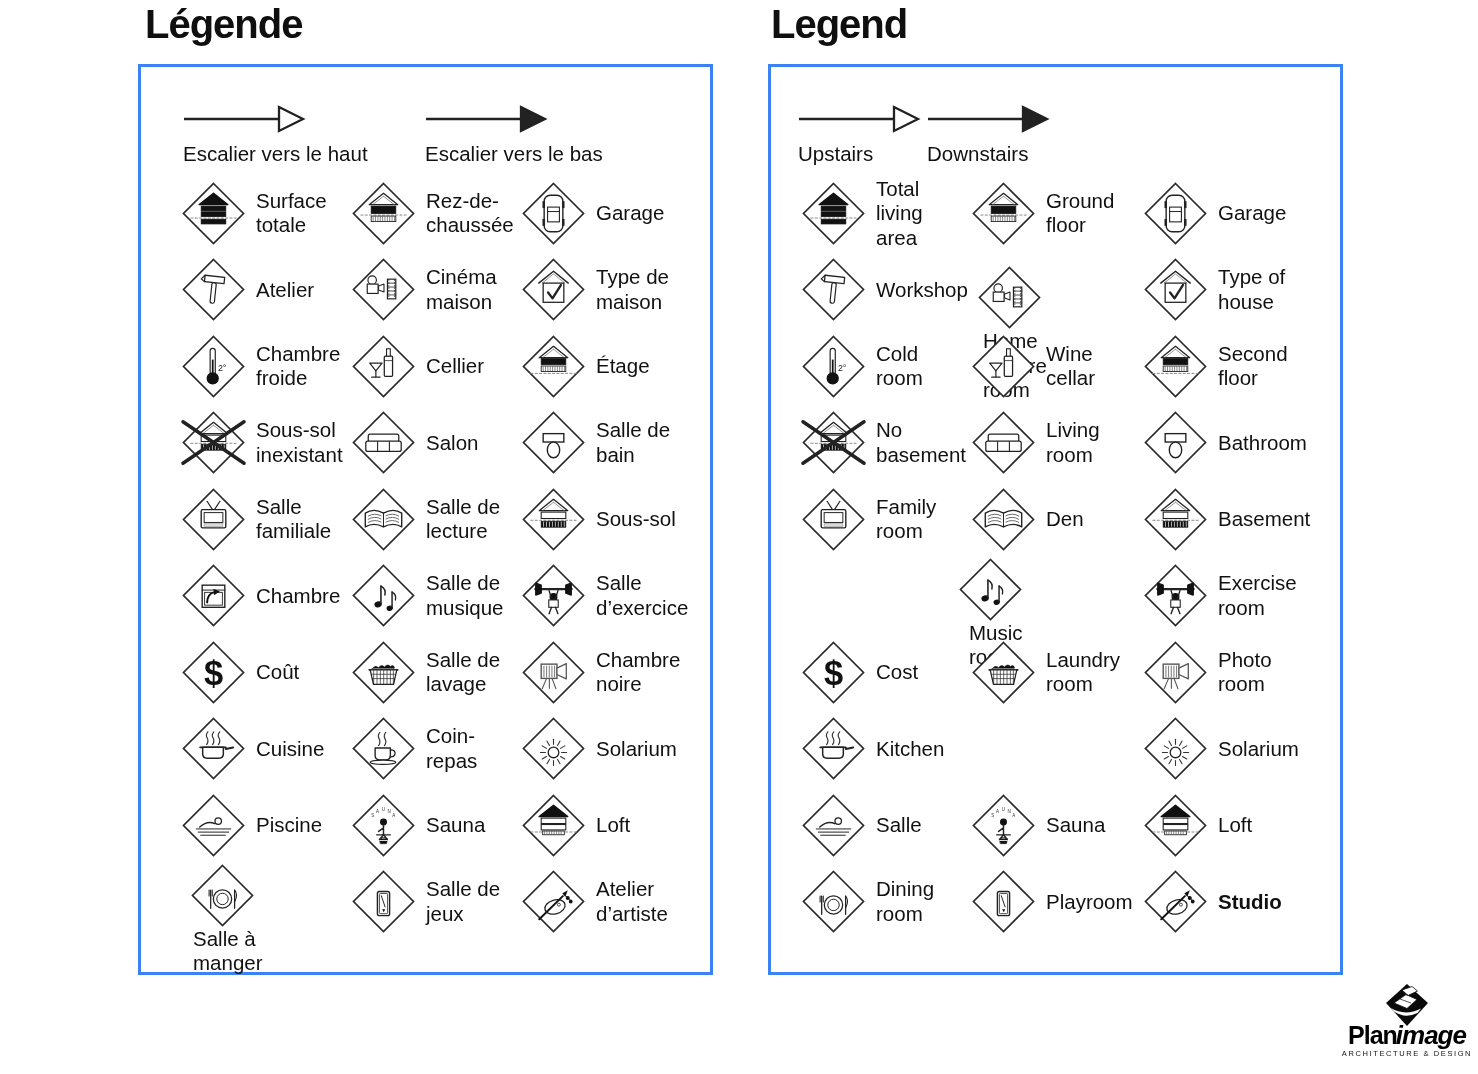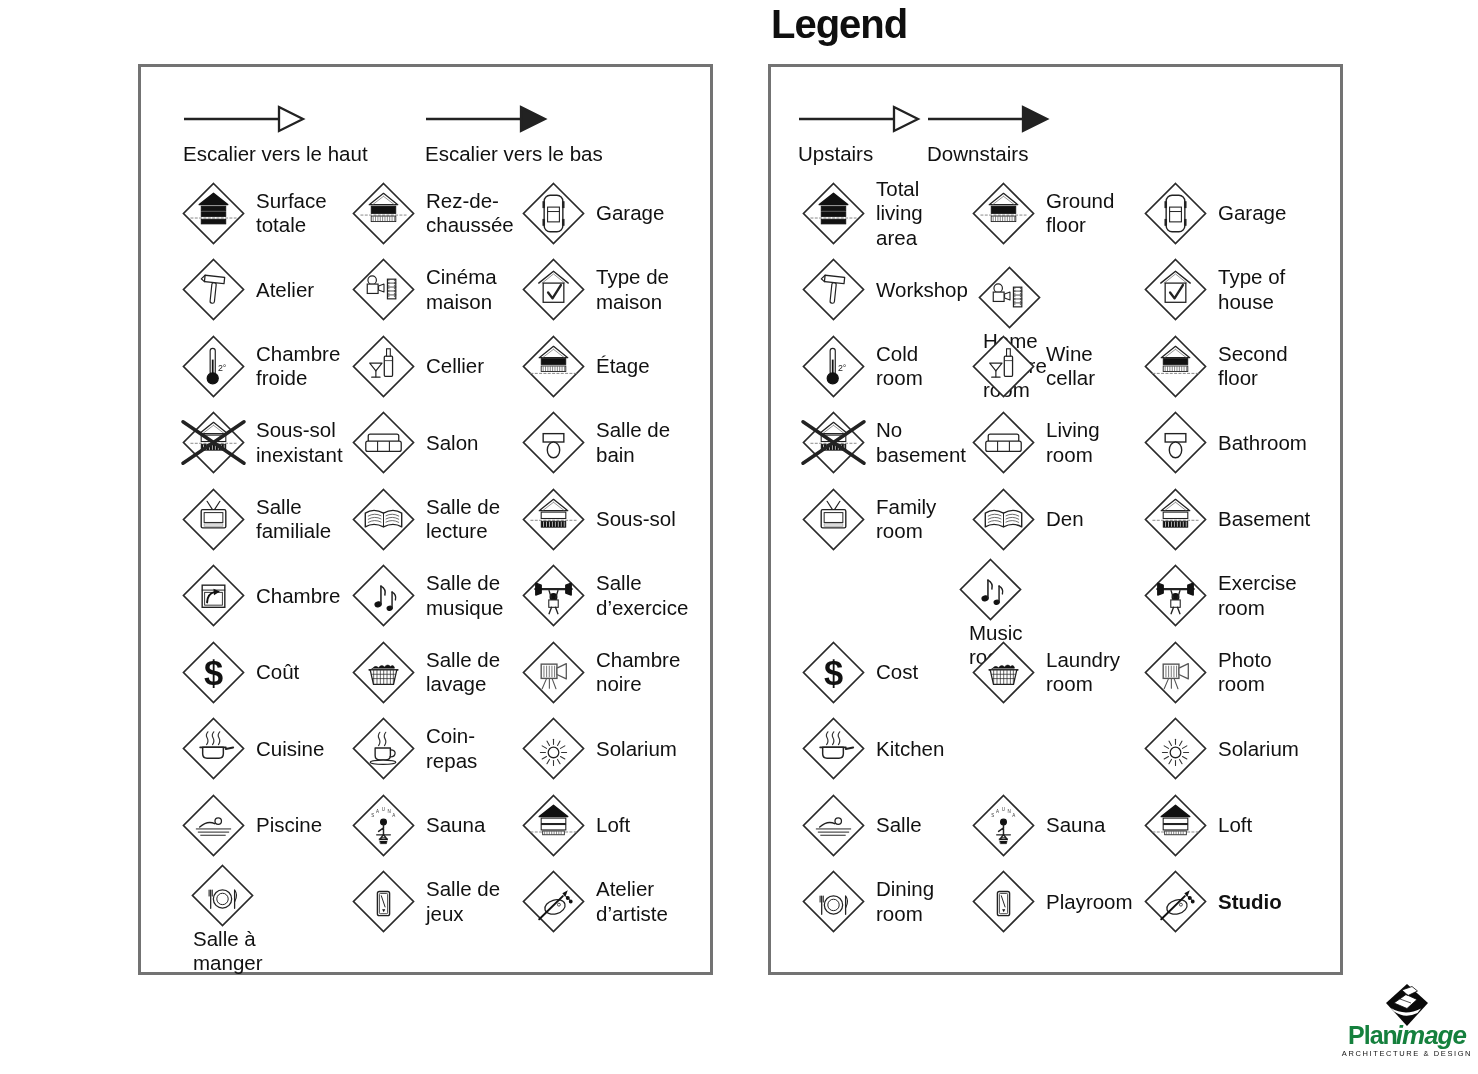--- a/index.html
+++ b/index.html
@@ -1,34 +1,35 @@
 <!DOCTYPE html>
 <html><head>
 <meta charset="utf-8">
 <style>
   html,body{margin:0;padding:0;background:#fff;font-family:"Liberation Sans",sans-serif;color:#1a1a1a;}
   #screen{position:relative;width:1478px;height:1074px;background:#fff;overflow:hidden;}
   .page-title{position:absolute;top:2px;font-size:40px;font-weight:bold;letter-spacing:-1px;color:#0f0f0f;}
-  .panel{position:absolute;top:64px;width:575px;height:911px;border:3px solid #737373;background:#fff;box-sizing:border-box;}
+  .panel{position:absolute;top:64px;width:575px;height:911px;border:3px solid #3b82f6;background:#fff;box-sizing:border-box;}
   .stair-group{position:absolute;top:37px;}
   .stair-label{margin-top:8px;font-size:20.5px;color:#111;white-space:nowrap;}
   .cell{position:absolute;display:flex;align-items:center;height:76.5px;}
   .cell svg{flex:0 0 auto;display:block;}
   .cell-label{margin-left:11px;font-size:20.5px;line-height:24.5px;white-space:pre-line;color:#111;}
   .logo{position:absolute;left:1336px;top:982px;width:142px;text-align:center;line-height:1;}
   .logo-mark{display:block;margin:0 auto;}
-  .logo-text{margin-top:-6px;white-space:nowrap;color:#15803d;}
+  .logo-text{margin-top:-6px;white-space:nowrap;color:#000000;}
   .logo-bold{font-size:25px;font-weight:bold;letter-spacing:-1px;}
   .logo-italic{font-size:26px;font-weight:bold;font-style:italic;letter-spacing:-1px;margin-left:-1px;}
   .logo-tagline{margin-top:2px;font-size:7.5px;letter-spacing:1.6px;color:#111;}
 </style>
 </head>
 <body>
 
 <div id="screen">
+  <div class="page-title" style="left:145px">Légende</div>
   <div class="page-title" style="left:771px">Legend</div>
 
   <div class="panel" style="left:138px">
       <div class="stair-group" style="left: 42px;">
         <svg width="122" height="30" viewBox="0 0 122 30" style="overflow:visible;display:block">
           <line x1="1" y1="15" x2="96" y2="15" stroke="#222" stroke-width="2.6"></line>
           <polygon points="96,3 120,15 96,27" fill="#fff" stroke="#222" stroke-width="2.3" stroke-linejoin="miter"></polygon>
         </svg>
         <div class="stair-label">Escalier vers le haut</div>
       </div>

